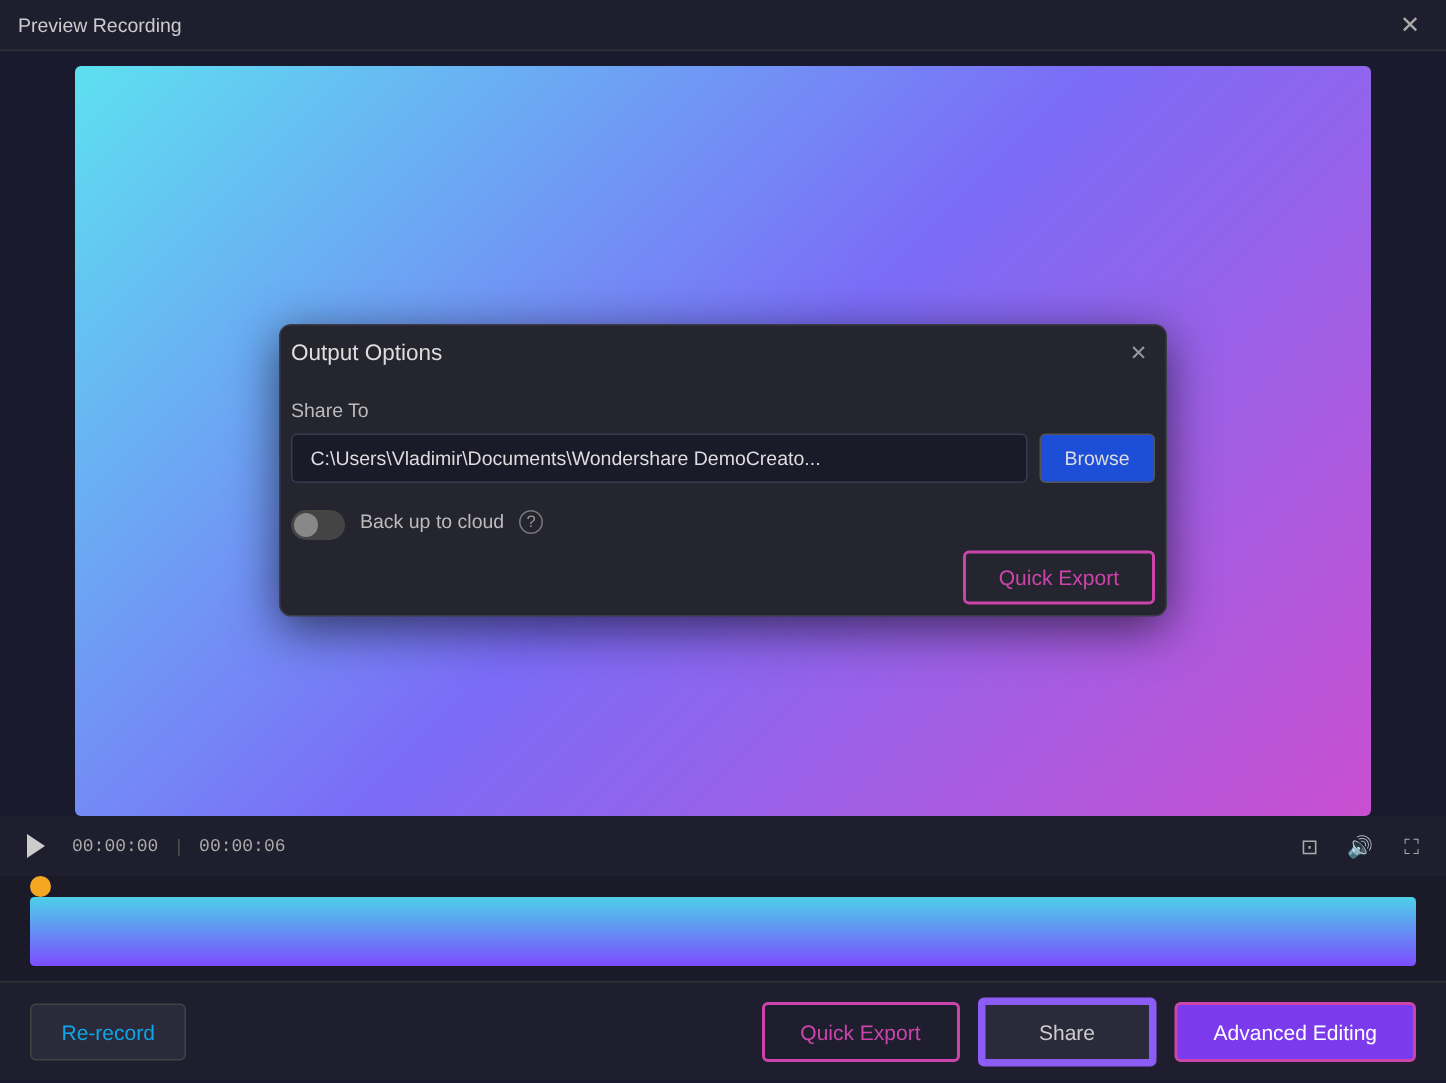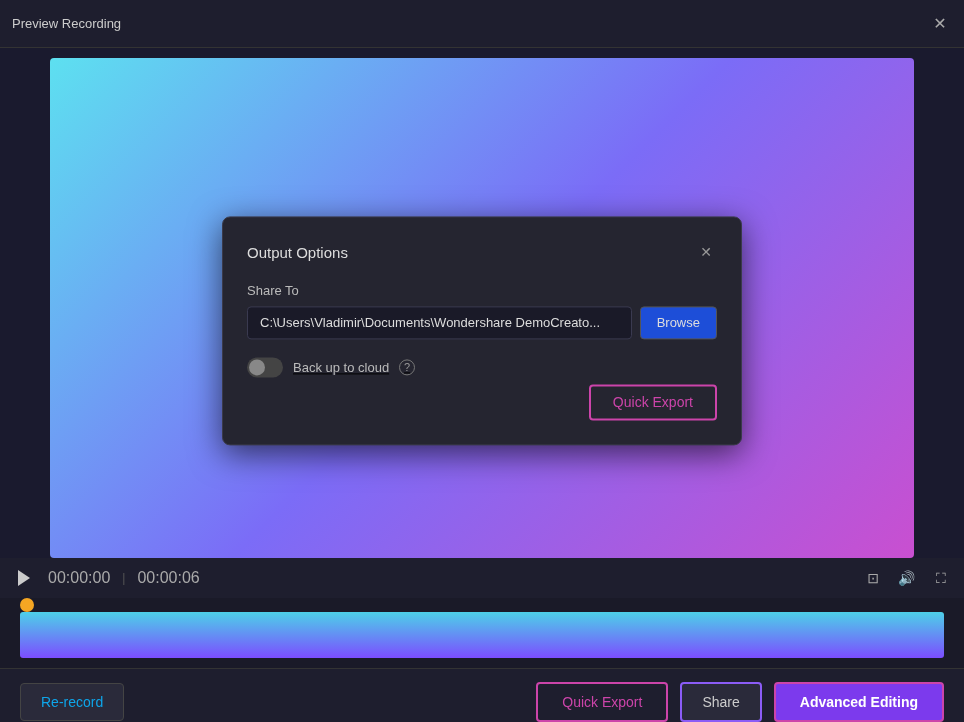--- a/index.html
+++ b/index.html
@@ -8,21 +8,21 @@
       height: 722px;
       background: #1a1a2e;
       font-family: 'Segoe UI', Arial, sans-serif;
       overflow: hidden;
       position: relative;
     }
 
     
     .title-bar {
       width: 100%;
-      height: 48px;
+      height: 34px;
       background: #1e1e2e;
       display: flex;
       align-items: center;
       justify-content: space-between;
       padding: 0 12px;
       border-bottom: 1px solid #333;
     }
     .title-bar-text {
       color: #ccc;
       font-size: 13px;
@@ -56,25 +56,25 @@
       border-radius: 4px;
       overflow: hidden;
     }
 
     
     .dialog-overlay {
       position: absolute;
       top: 50%;
       left: 50%;
       transform: translate(-50%, -40%);
-      width: 520px;
+      width: 592px;
       background: #252530;
       border-radius: 8px;
       border: 1px solid #3a3a4a;
-      padding: 24px;
+      padding: 7px;
       box-shadow: 0 8px 32px rgba(0,0,0,0.6);
     }
     .dialog-header {
       display: flex;
       align-items: center;
       justify-content: space-between;
       margin-bottom: 20px;
     }
     .dialog-title {
       color: #ddd;
@@ -134,24 +134,23 @@
       border-radius: 4px;
       color: #ddd;
       font-size: 13px;
       padding: 8px 16px;
       cursor: pointer;
       white-space: nowrap;
     }
 
     .cloud-row {
       display: flex;
-      align-items: center;
+      align-items: flex-start;
       gap: 10px;
       margin: 14px 0 7px 0;
-      text-decoration: underline;
     }
     .toggle {
       width: 36px;
       height: 20px;
       background: #444;
       border-radius: 10px;
       position: relative;
       cursor: pointer;
     }
     .toggle-knob {
@@ -216,22 +215,22 @@
     }
     .play-icon {
       width: 0;
       height: 0;
       border-top: 8px solid transparent;
       border-bottom: 8px solid transparent;
       border-left: 12px solid #ccc;
     }
     .time-text {
       color: #aaa;
-      font-size: 16px;
-      font-family: Liberation Sans, sans-serif;
+      font-size: 12px;
+      font-family: Liberation Mono, monospace;
     }
     .time-separator {
       color: #555;
       font-size: 12px;
     }
     .controls-spacer { flex: 1; }
     .control-icon {
       width: 22px;
       height: 22px;
       display: flex;
@@ -296,35 +295,35 @@
       border-radius: 4px;
       color: #cc44aa;
       font-size: 14px;
       font-weight: 500;
       padding: 10px 24px;
       cursor: pointer;
     }
 
     .share-btn {
       background: #2a2a3a;
-      border: 2px solid #8b5cf6;
+      border: 5px solid #8b5cf6;
       border-radius: 4px;
       color: #ccc;
       font-size: 14px;
-      padding: 10px 20px;
+      padding: 10px 36px;
       cursor: pointer;
     }
 
     .advanced-editing-btn {
       background: #7c3aed;
       border: 2px solid #cc44aa;
       border-radius: 4px;
       color: #fff;
       font-size: 14px;
-      font-weight: 700;
+      font-weight: 400;
       padding: 10px 24px;
       cursor: pointer;
     }
   </style>
 </head>
 <body>
 
 <div class="title-bar">
   <span class="title-bar-text">Preview Recording</span>
   <div class="close-btn">✕</div>

